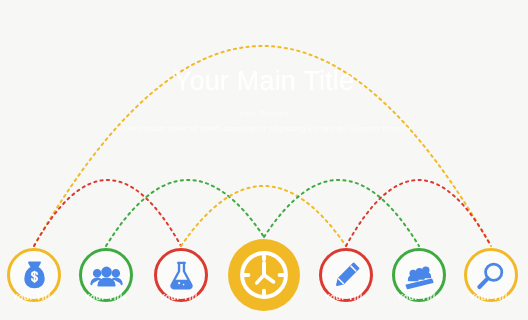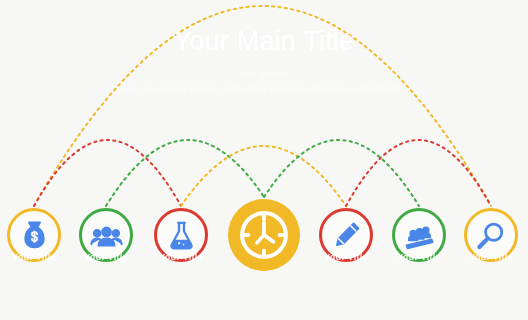--- a/index.html
+++ b/index.html
@@ -2,21 +2,21 @@
 <html><head>
 <meta charset="utf-8">
 <style>
   html,body{margin:0;padding:0;}
   body{
     width:528px;height:320px;overflow:hidden;
     background:#f7f7f5;
     font-family:"Liberation Sans", sans-serif;
     position:relative;
   }
-  #stage{position:absolute;inset:0;width:528px;height:248px;}
+  #stage{position:absolute;inset:0;width:528px;height:248px;margin-top:40px;}
   #arcs{position:absolute;left:0;top:0;width:528px;height:320px;}
   #nodes{position:absolute;left:0;top:0;width:528px;height:320px;}
 
   .title-block{
     position:absolute;left:0;right:0;top:26px;text-align:center;
     pointer-events:none;
   }
   .main-title{
     font-size:27px;line-height:31px;font-weight:400;
     color:#ffffff;letter-spacing:.2px;

